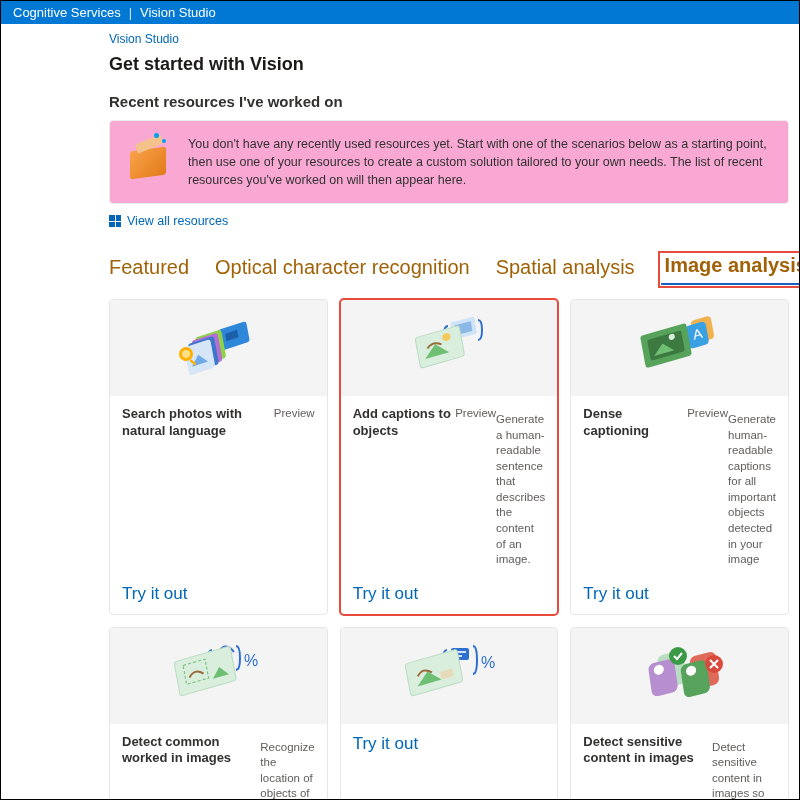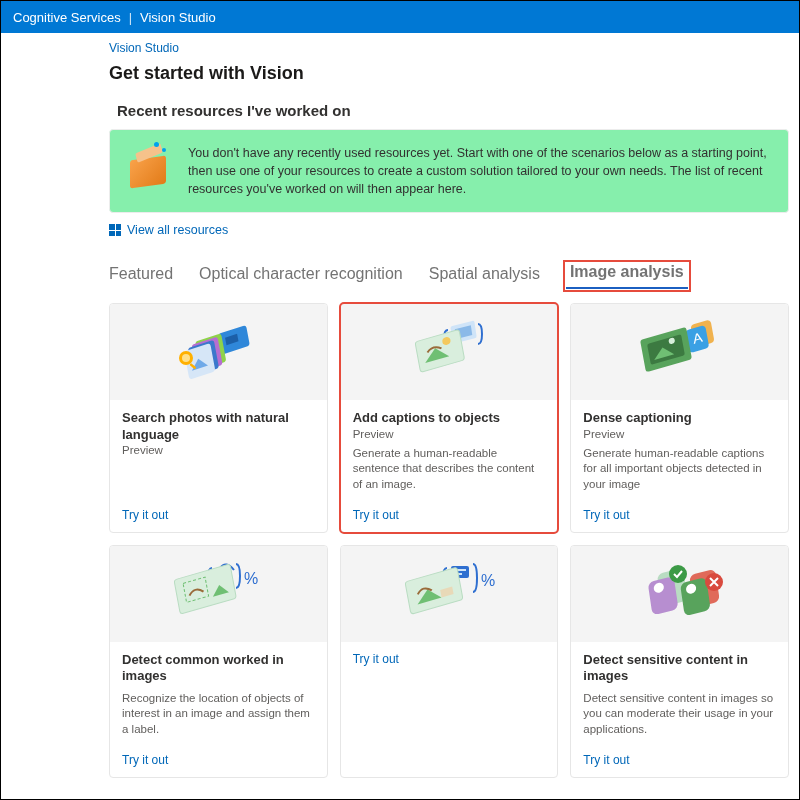--- a/index.html
+++ b/index.html
@@ -1,49 +1,49 @@
 <!DOCTYPE html>
 <html><head>
 <meta charset="utf-8">
 <style>
   * { box-sizing: border-box; margin: 0; padding: 0; }
   body { font-family: "Segoe UI", -apple-system, Arial, sans-serif; font-size: 13px; color: #323130; background: #fff; }
   .frame { width: 800px; height: 800px; border: 1px solid #000; overflow: hidden; background: #fff; }
-  .topbar { height: 32px; background: #0078d4; color: #fff; display: flex; align-items: center; padding: 0 12px; font-size: 13px; }
+  .topbar { height: 23px; background: #0078d4; color: #fff; display: flex; align-items: center; padding: 0 12px; font-size: 13px; }
   .topbar .sep { margin: 0 8px; opacity: .8; }
   .page { padding: 8px 0 0 0; }
   .content { width: 680px; margin: 0 0 0 108px; }
   .breadcrumb { font-size: 12px; color: #0067b8; margin-bottom: 8px; }
   h1 { font-size: 18px; font-weight: 700; margin-bottom: 18px; color: #1b1a19; }
-  h2.section { font-size: 15px; font-weight: 600; margin-bottom: 10px; margin-left: 8px; }
-  .recent-box { background: #86efac; border: 1px solid #ececec; border-radius: 4px; padding: 14px 16px; display: flex; gap: 16px; }
+  h2.section { font-size: 15px; font-weight: 600; margin-bottom: 10px; }
+  .recent-box { background: #f9a8d4; border: 1px solid #ececec; border-radius: 4px; padding: 14px 16px; display: flex; gap: 16px; }
   .box-icon { width: 46px; height: 46px; flex: 0 0 46px; position: relative; }
   .box-icon .body { position: absolute; left: 4px; top: 14px; width: 36px; height: 28px; background: linear-gradient(135deg,#f9a24a,#e27b18); border-radius: 3px; transform: skewY(-8deg); }
   .box-icon .flap { position: absolute; left: 10px; top: 4px; width: 26px; height: 10px; background: #f6c28b; transform: skewY(-8deg) rotate(-15deg); border-radius: 2px; }
   .box-icon .dot { position: absolute; width: 5px; height: 5px; border-radius: 50%; background: #00a2ed; }
   .box-icon .dot.d1 { left: 28px; top: -2px; }
   .box-icon .dot.d2 { left: 36px; top: 4px; width: 4px; height: 4px; }
   .recent-text { font-size: 12.5px; line-height: 1.45; color: #323130; }
   .link-row { margin-top: 10px; display: flex; align-items: center; gap: 6px; font-size: 12.5px; color: #0067b8; cursor: pointer; }
   .grid-icon { width: 12px; height: 12px; display: grid; grid-template-columns: 1fr 1fr; grid-template-rows: 1fr 1fr; gap: 1px; }
   .grid-icon span { background: #0067b8; }
   .tabs { display: flex; gap: 26px; margin-top: 26px; margin-bottom: 14px; align-items: flex-end; }
-  .tab { font-size: 16px; color: #737373; padding-bottom: 6px; cursor: pointer; white-space: nowrap; }
+  .tab { font-size: 20px; color: #a16207; padding-bottom: 6px; cursor: pointer; white-space: nowrap; }
   .tab.active { font-weight: 700; border-bottom: 2px solid #1b5fc1; }
   .tab.highlight { outline: 2px solid #e64b3c; outline-offset: 1px; padding-left: 4px; padding-right: 4px; }
   .grid { display: grid; grid-template-columns: repeat(3, 1fr); gap: 12px; }
   .card { border: 1px solid #e6e6e6; border-radius: 4px; overflow: hidden; display: flex; flex-direction: column; background: #fff; }
   .card.highlight { outline: 2px solid #e64b3c; outline-offset: -1px; }
   .card-illus { height: 96px; background: #f4f4f4; display: flex; align-items: center; justify-content: center; }
   .card-illus svg { width: 120px; height: 80px; }
-  .card-body { padding: 10px 12px 6px 12px; flex: 1; display: flex; flex-direction: column; }
+  .card-body { padding: 10px 12px 6px 12px; flex: 1; display: flex; }
   .card-title { font-size: 13px; font-weight: 700; line-height: 1.25; }
   .preview { font-size: 11.5px; color: #605e5c; margin-top: 1px; }
   .card-desc { font-size: 11.5px; color: #605e5c; margin-top: 6px; line-height: 1.35; flex: 1; }
-  .try { font-size: 12px; color: #0067b8; padding: 10px 12px 10px 12px; cursor: pointer; }
+  .try { font-size: 17px; color: #0067b8; padding: 10px 12px 10px 12px; cursor: pointer; }
 </style>
 </head>
 <body>
 
 <div class="frame">
 
   <div class="topbar">
     <span>Cognitive Services</span>
     <span class="sep">|</span>
     <span>Vision Studio</span>

